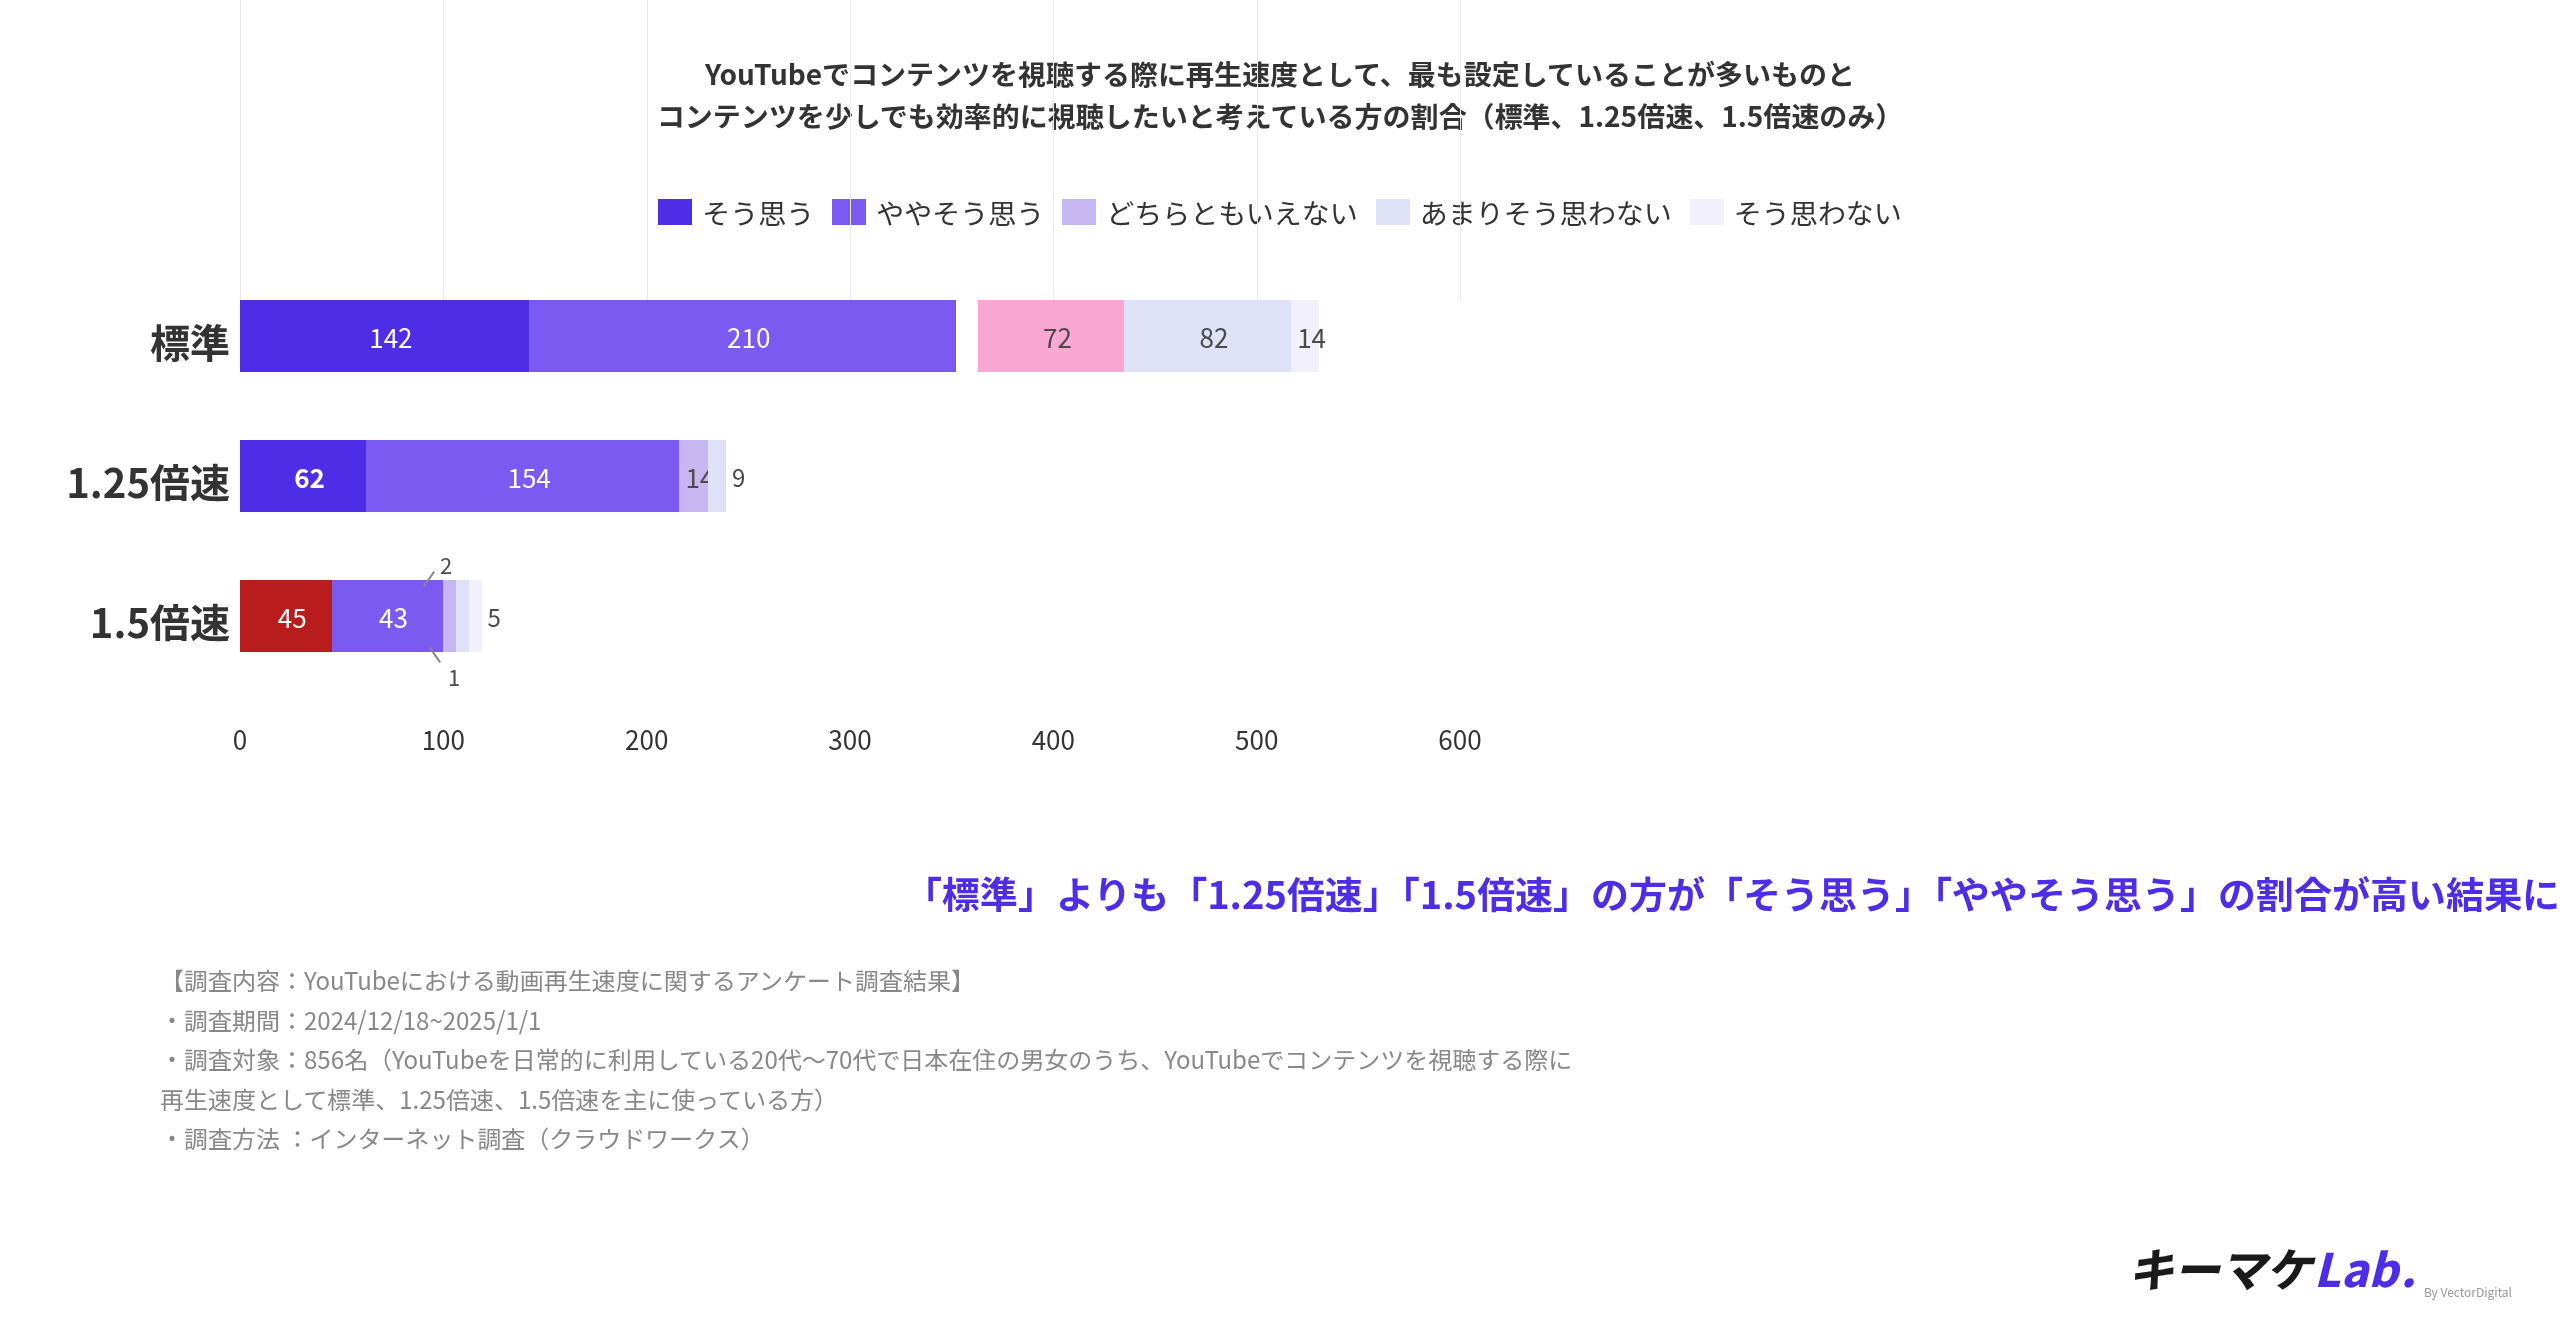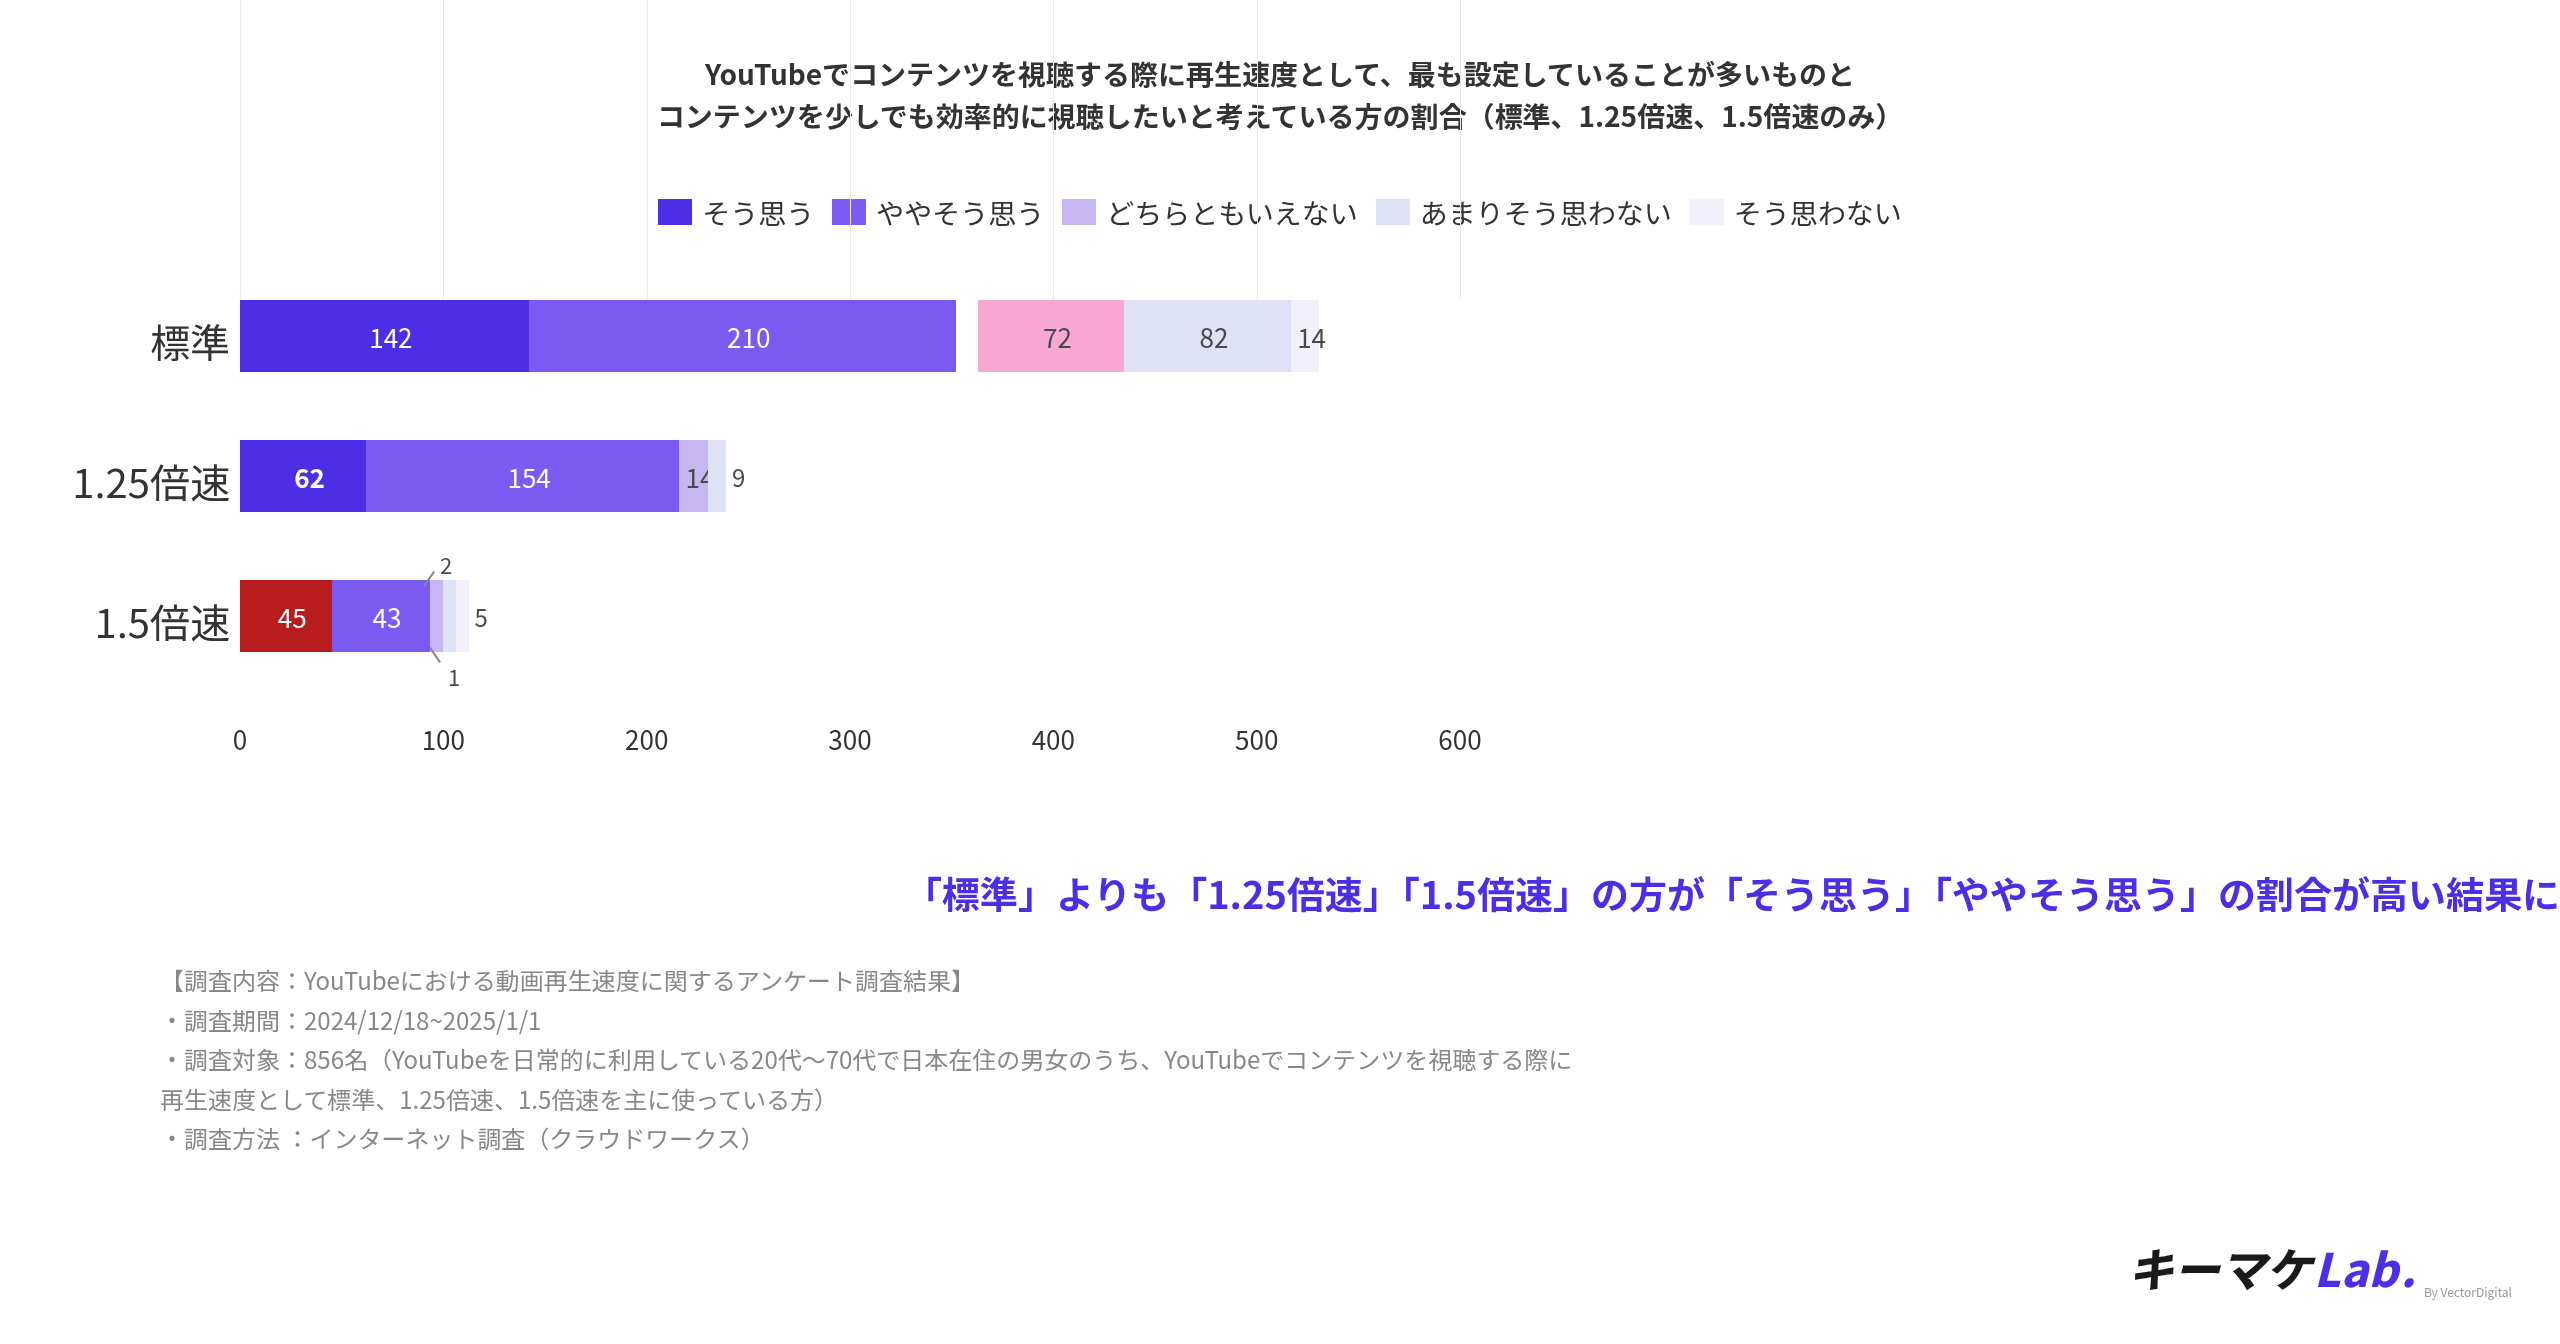--- a/index.html
+++ b/index.html
@@ -37,21 +37,21 @@
     top: 300px;
     width: 1220px; 
     height: 420px;
   }
   .cat-label {
     position: absolute;
     right: 1230px; 
     width: 220px;
     text-align: right;
     font-size: 40px;
-    font-weight: 400;
+    font-weight: 700;
     color: #333;
   }
   .bar-wrap {
     position: absolute;
     left: 0;
     height: 72px;
     display: flex;
     align-items: stretch;
   }
   .seg {
@@ -207,21 +207,21 @@
       <div style="display: flex; align-items: center; margin-left: 6px; gap: 8px; font-size: 24px; color: rgb(74, 74, 74);">
         <span>9</span>
       </div>
     </div>
 
   <div class="cat-label" style="top:292px">1.5倍速</div>
   <div class="bar-wrap" style="top:280px" id="bar-r2">
       <div class="seg" style="width: 91.5px; background: #b91c1c;">
         <span class="val white">45</span>
       </div>
-      <div class="seg" style="width: 98px; background: rgb(122, 90, 240);">
+      <div class="seg" style="width: 111px; background: rgb(122, 90, 240);">
         <span class="val white">43</span>
       </div>
       <div class="seg" style="width: 4.06667px; background: rgb(198, 183, 242);"></div>
       <div class="seg" style="width: 10.1667px; background: rgb(223, 225, 247);"></div>
       <div class="seg" style="width: 2.03333px; background: rgb(241, 240, 251);"></div>
       <div style="display: flex; align-items: center; margin-left: 6px; gap: 8px; font-size: 24px; color: rgb(74, 74, 74);">
         <span>5</span>
       </div>
     </div>
 

